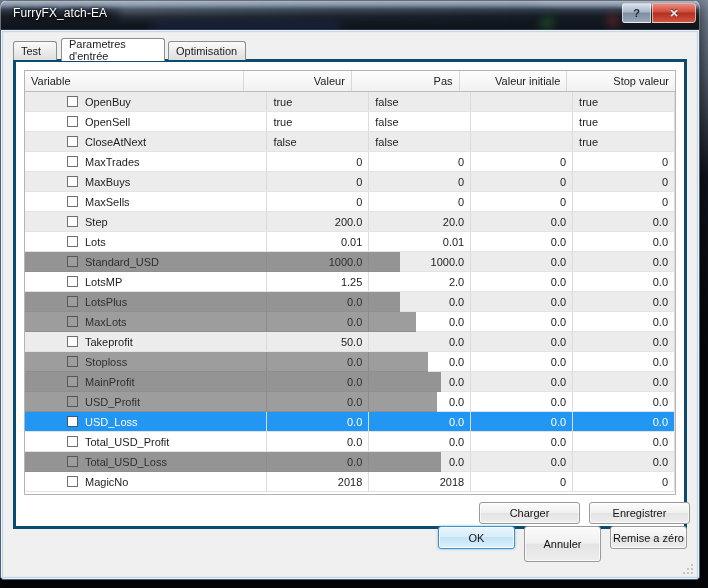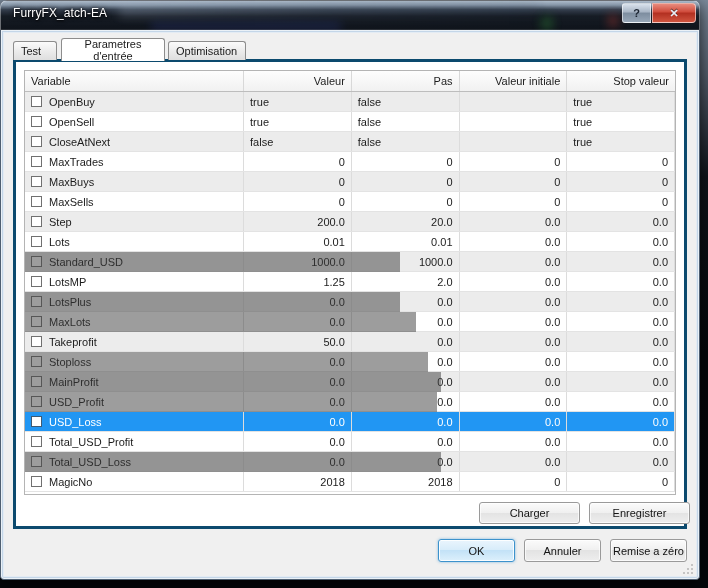--- a/index.html
+++ b/index.html
@@ -93,21 +93,20 @@
     border-radius: 0 0 4px 4px;
     box-shadow: inset 0 0 0 1px rgba(255,255,255,.65),
                 inset 0 0 0 2px rgba(170,196,222,.55),
                 inset 0 0 0 3px rgba(222,234,245,.7);
   }
 
   
   #tabstrip {
     position:absolute; left: 12px; top: 8px; right: 12px; height: 22px;
     z-index: 3;
-    text-align: center;
   }
   .tab {
     position:absolute; top: 3px; height: 19px;
     padding: 0 7px;
     display:flex; align-items:center;
     font-size: 11px; color:#1b1b1b;
     background: linear-gradient(180deg,#fbfbfb 0%,#ececec 50%,#dedede 100%);
     border: 1px solid #8d8d8d;
     border-bottom: none;
     border-radius: 3px 3px 0 0;
@@ -149,20 +148,21 @@
     white-space: nowrap;
   }
   .hdr .hc:last-child { border-right: none; }
   .hc.c0 { width: 224px; justify-content:flex-start; }
   .hc.c1, .hc.c2, .hc.c3, .hc.c4 { width: 110px; justify-content:flex-end; }
 
   .row {
     position: relative;
     display:flex; height: 20px;
     border-bottom: 1px solid #e3e3e3;
+    padding-left: 36px;
   }
   .row.alt { background: #ececec; }
   .row.sel { background: #2196f3; }
   .row.sel .cell { color:#ffffff; }
   .cell {
     font-size: 11px; color:#1c1c1c;
     display:flex; align-items:center;
     padding: 0 6px;
     border-right: 1px solid #dcdcdc;
     white-space: nowrap;
@@ -204,21 +204,21 @@
     background: linear-gradient(180deg,#eaf5fd 0%,#d7ecfa 48%,#c3e2f7 50%,#ddf0fc 100%);
     border: 1px solid #3c92cc;
     box-shadow: inset 0 0 0 1px rgba(255,255,255,.85),
                 0 0 3px rgba(60,150,210,.6);
   }
   #btn-charger    { position:absolute; left: 463px; top: 440px; width: 101px; height: 22px; }
   #btn-enregistrer{ position:absolute; left: 573px; top: 440px; width: 101px; height: 22px; }
 
   #btnbar { position:absolute; right: 12px; bottom: 17px; display:flex; gap: 9px; }
   #btn-ok      { width: 77px; height: 23px; }
-  #btn-annuler { width: 77px; height: 23px; }
+  #btn-annuler { width: 77px; height: 36px; }
   #btn-reset   { width: 77px; height: 23px; }
 
   
   #gripper { position:absolute; right: 4px; bottom: 3px; width: 12px; height: 12px; opacity:.5; }
   #gripper i {
     position:absolute; width: 2px; height: 2px; background:#9a9a9a;
   }
 </style>
 </head>
 <body>

